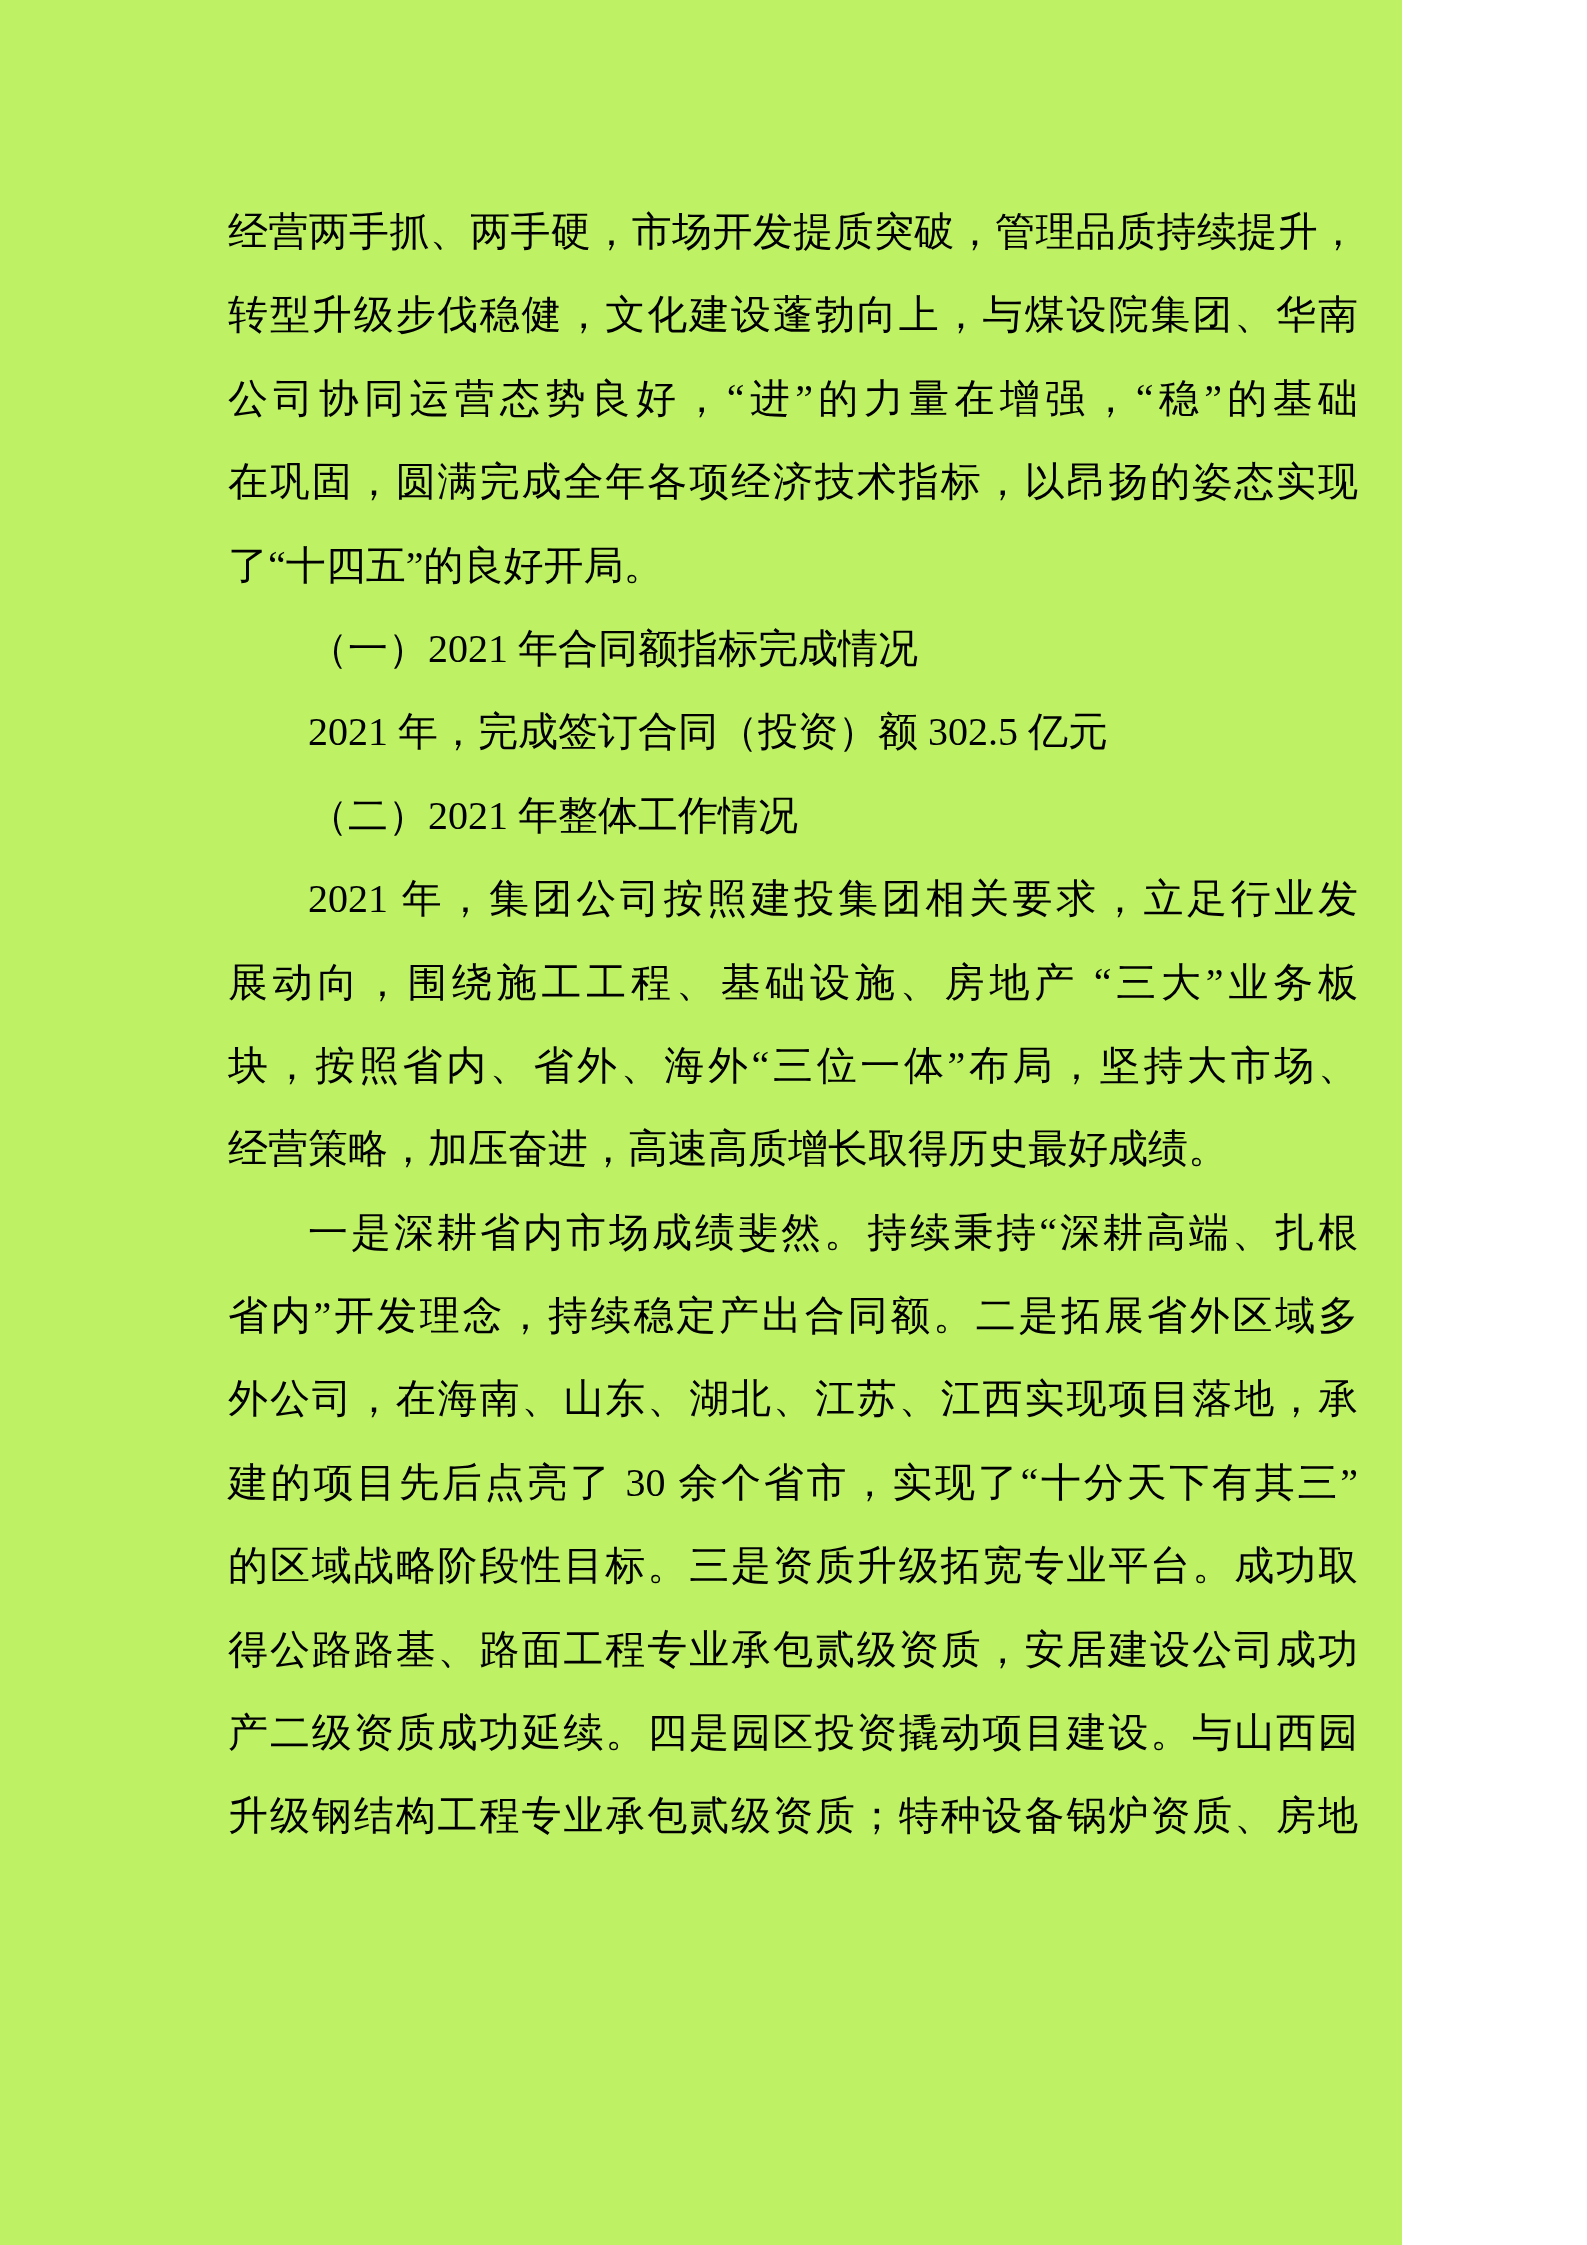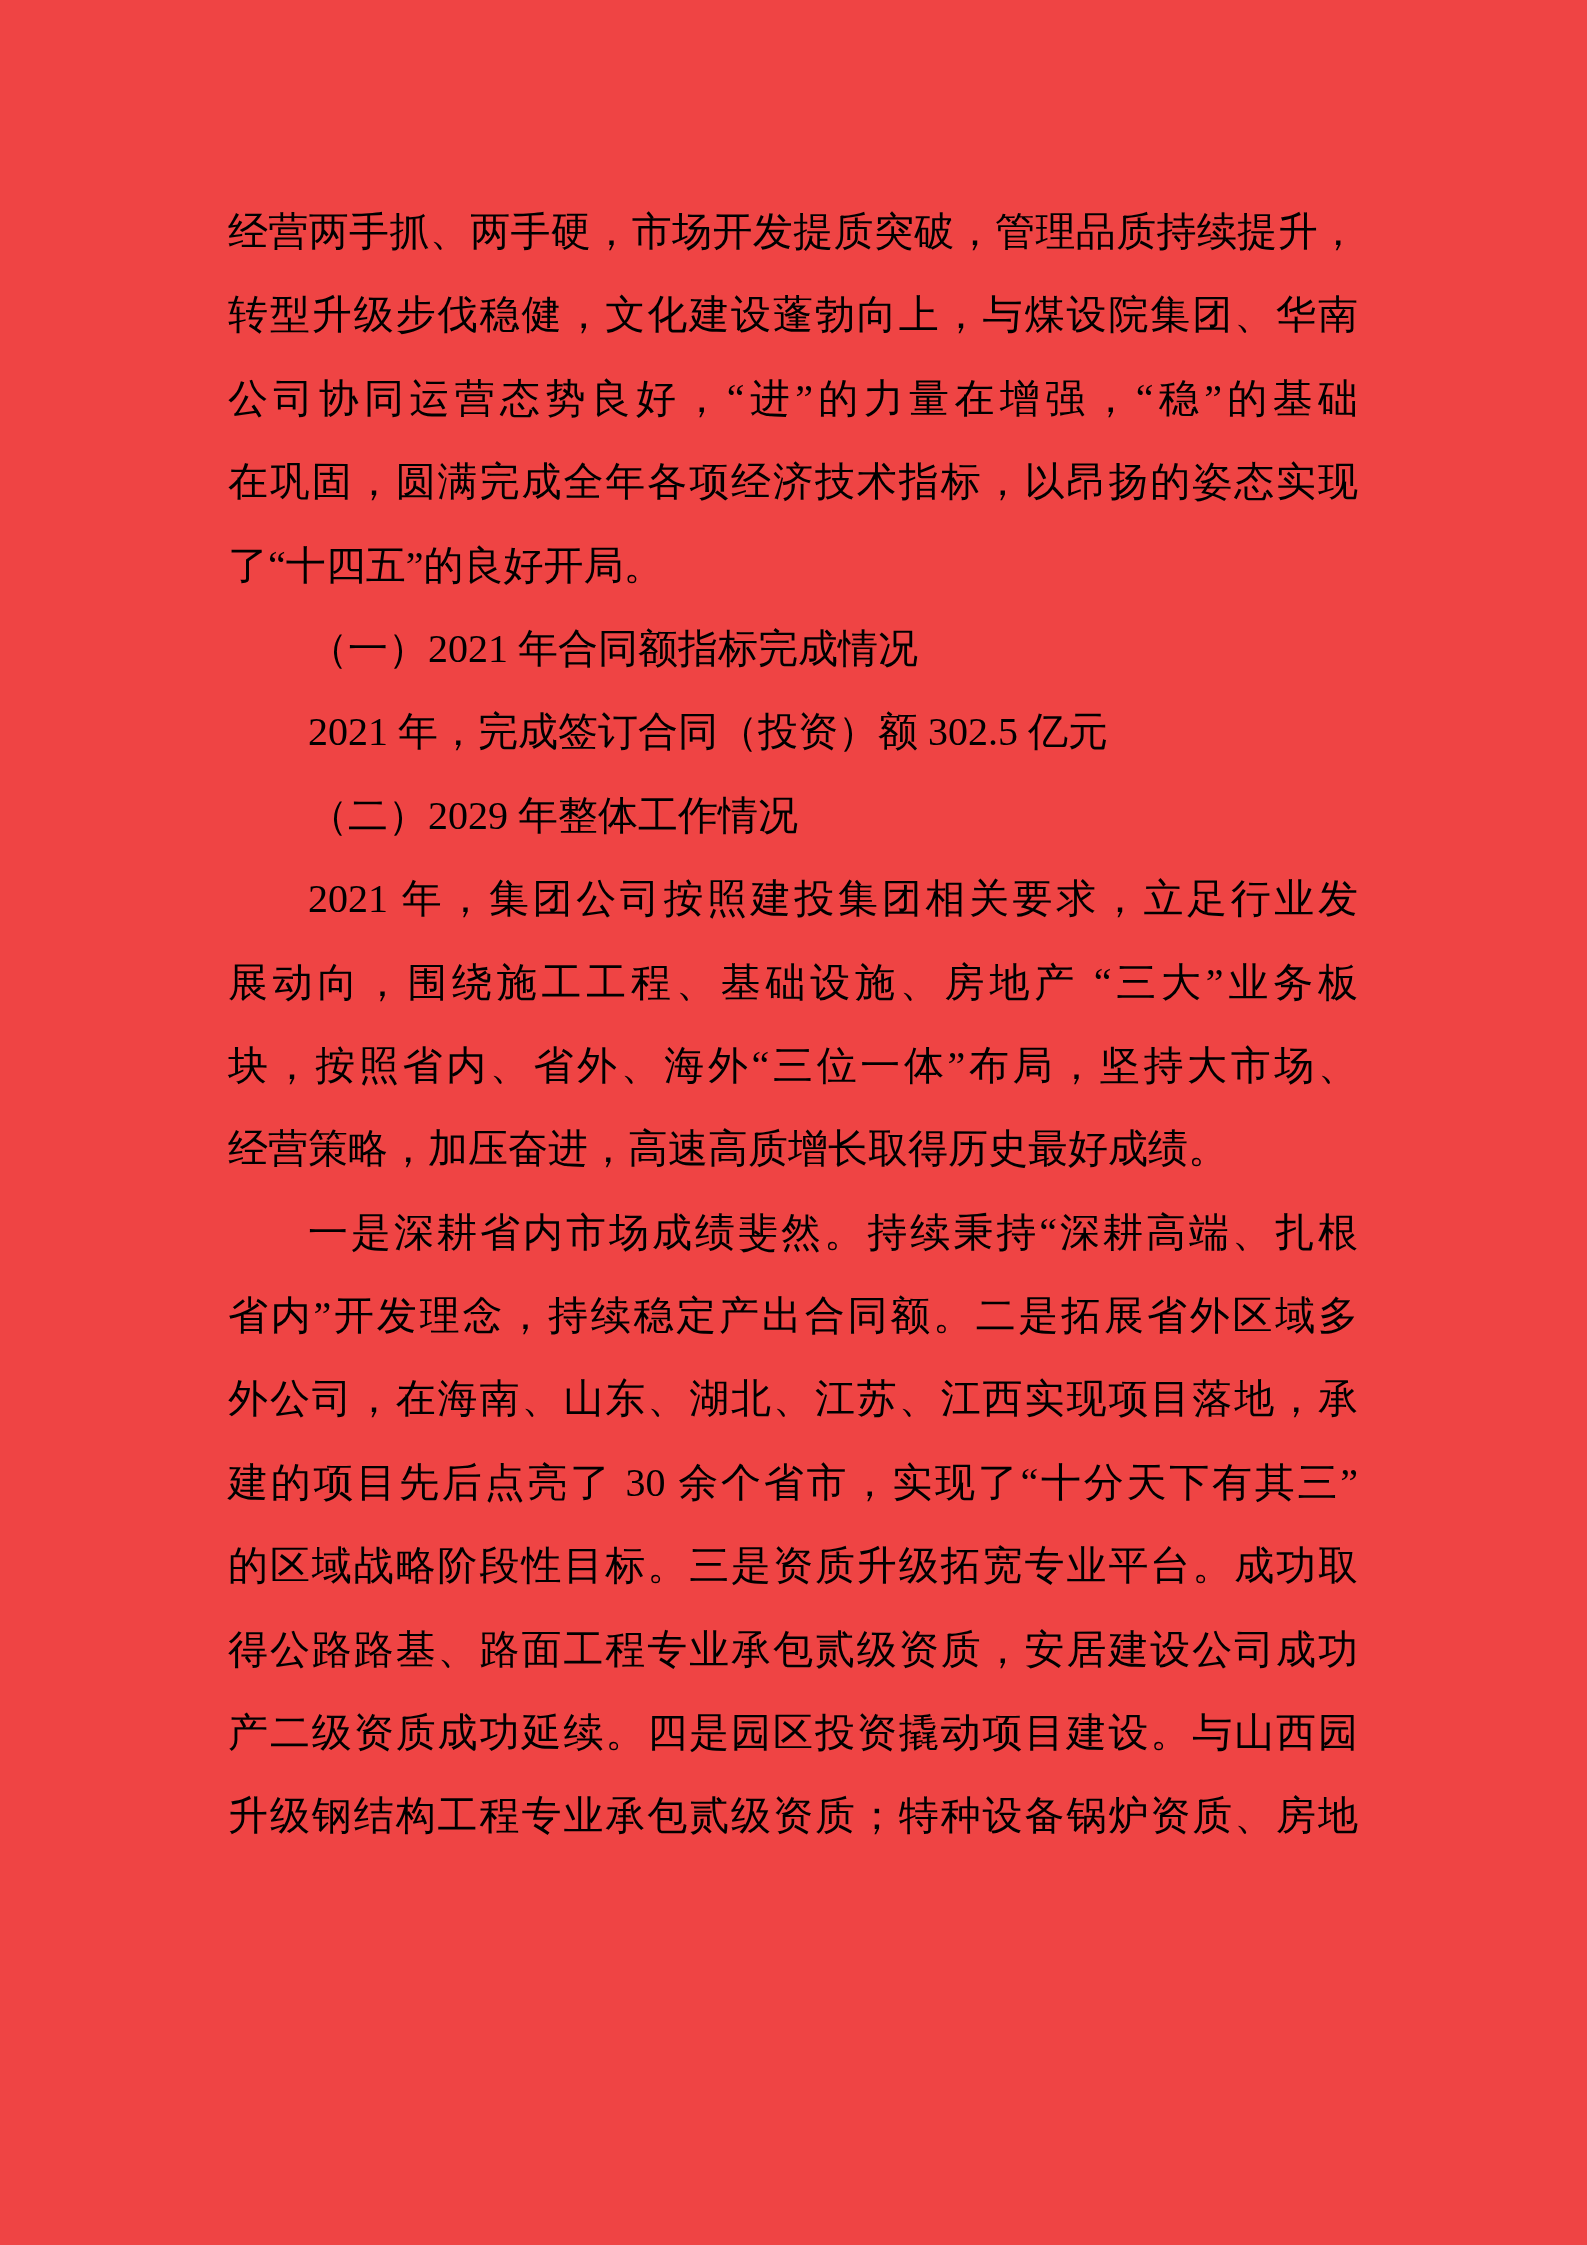--- a/index.html
+++ b/index.html
@@ -2,23 +2,23 @@
 <html><head>
 <meta charset="utf-8">
 <style>
   html, body {
     margin: 0;
     padding: 0;
     background: #ffffff;
   }
   .page {
     position: relative;
-    width: 1587px;
+    width: 1402px;
     height: 2245px;
-    background: #ef4444;
+    background: #bef264;
     overflow: hidden;
     font-family: "Liberation Serif", "DejaVu Serif", serif;
   }
   .content {
     position: absolute;
     left: 228px;
     top: 190px;
     width: 1130px;
   }
   .line {
@@ -44,21 +44,21 @@
 
 <div class="page">
   <div class="content">
     <div class="line">经营两手抓、两手硬，市场开发提质突破，管理品质持续提升，</div>
     <div class="line">转型升级步伐稳健，文化建设蓬勃向上，与煤设院集团、华南</div>
     <div class="line">公司协同运营态势良好，“进”的力量在增强，“稳”的基础</div>
     <div class="line">在巩固，圆满完成全年各项经济技术指标，以昂扬的姿态实现</div>
     <div class="line no-stretch">了“十四五”的良好开局。</div>
     <div class="line indent no-stretch">（一）2021 年合同额指标完成情况</div>
     <div class="line indent no-stretch">2021 年，完成签订合同（投资）额 302.5 亿元</div>
-    <div class="line indent no-stretch">（二）2029 年整体工作情况</div>
+    <div class="line indent no-stretch">（二）2021 年整体工作情况</div>
     <div class="line indent">2021 年，集团公司按照建投集团相关要求，立足行业发</div>
     <div class="line">展动向，围绕施工工程、基础设施、房地产 “三大”业务板</div>
     <div class="line">块，按照省内、省外、海外“三位一体”布局，坚持大市场、</div>
     <div class="line no-stretch">经营策略，加压奋进，高速高质增长取得历史最好成绩。</div>
     <div class="line indent">一是深耕省内市场成绩斐然。持续秉持“深耕高端、扎根</div>
     <div class="line">省内”开发理念，持续稳定产出合同额。二是拓展省外区域多</div>
     <div class="line">外公司，在海南、山东、湖北、江苏、江西实现项目落地，承</div>
     <div class="line">建的项目先后点亮了 30 余个省市，实现了“十分天下有其三”</div>
     <div class="line">的区域战略阶段性目标。三是资质升级拓宽专业平台。成功取</div>
     <div class="line">得公路路基、路面工程专业承包贰级资质，安居建设公司成功</div>

